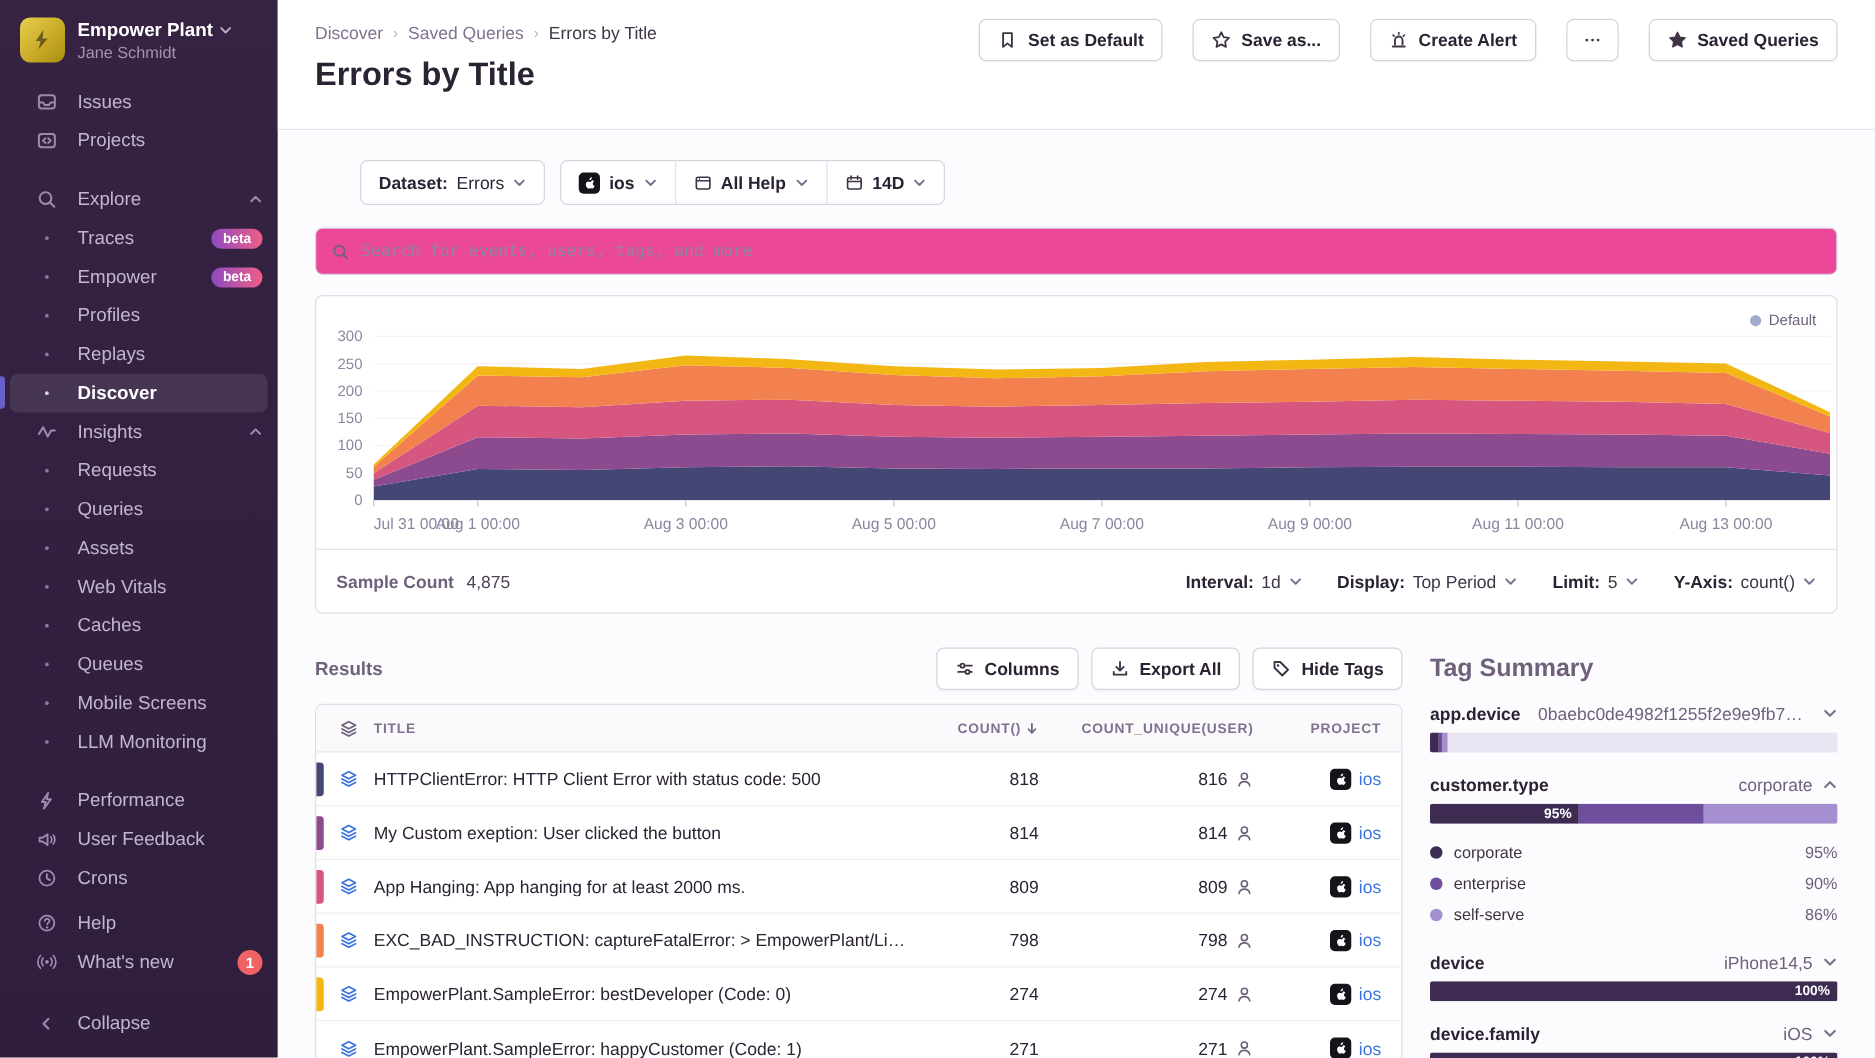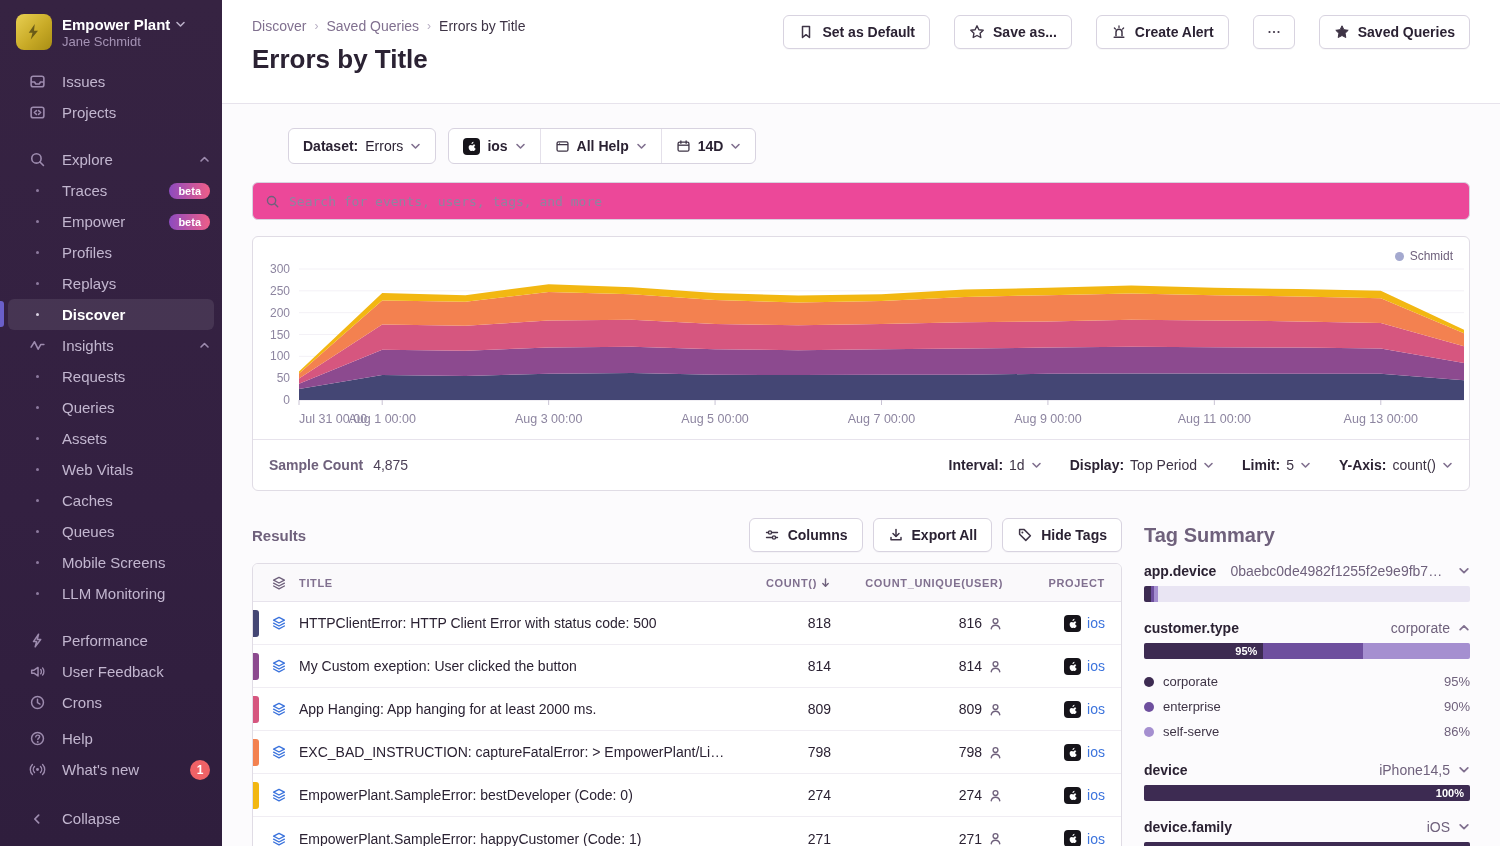--- a/index.html
+++ b/index.html
@@ -558,21 +558,21 @@
           <svg width="15" height="15" viewBox="0 0 16 16">
             <use href="#i-search"></use>
           </svg>
         </span>
       <input value="" placeholder="Search for events, users, tags, and more" style="">
     </div>
 
     <div class="chart-panel">
       <div class="legend">
         <span class="dot" style="background: rgb(164, 169, 207);"></span>
-        <span>Schmidt</span>
+        <span>Default</span>
       </div>
       <svg width="1216" height="202" viewBox="0 0 1216 202">
           <line x1="46" y1="141.16666666666669" x2="1211" y2="141.16666666666669" stroke="#f3f1f6" stroke-width="1"></line>
           <line x1="46" y1="119.33333333333334" x2="1211" y2="119.33333333333334" stroke="#f3f1f6" stroke-width="1"></line>
           <line x1="46" y1="97.5" x2="1211" y2="97.5" stroke="#f3f1f6" stroke-width="1"></line>
           <line x1="46" y1="75.66666666666667" x2="1211" y2="75.66666666666667" stroke="#f3f1f6" stroke-width="1"></line>
           <line x1="46" y1="53.83333333333333" x2="1211" y2="53.83333333333333" stroke="#f3f1f6" stroke-width="1"></line>
           <line x1="46" y1="32" x2="1211" y2="32" stroke="#f3f1f6" stroke-width="1"></line>
           <line x1="46" y1="163" x2="1211" y2="163" stroke="#e4e0ea" stroke-width="1"></line>
           <path d="M46.0 152.1 L129.2 138.1 L212.4 139.0 L295.6 136.8 L378.9 135.9 L462.1 137.7 L545.3 138.1 L628.5 137.7 L711.7 137.7 L794.9 136.8 L878.1 136.4 L961.4 136.4 L1044.6 136.8 L1127.8 136.8 L1211.0 143.3 L1211.0 163.0 L1127.8 163.0 L1044.6 163.0 L961.4 163.0 L878.1 163.0 L794.9 163.0 L711.7 163.0 L628.5 163.0 L545.3 163.0 L462.1 163.0 L378.9 163.0 L295.6 163.0 L212.4 163.0 L129.2 163.0 L46.0 163.0 Z" fill="#444674"></path>

